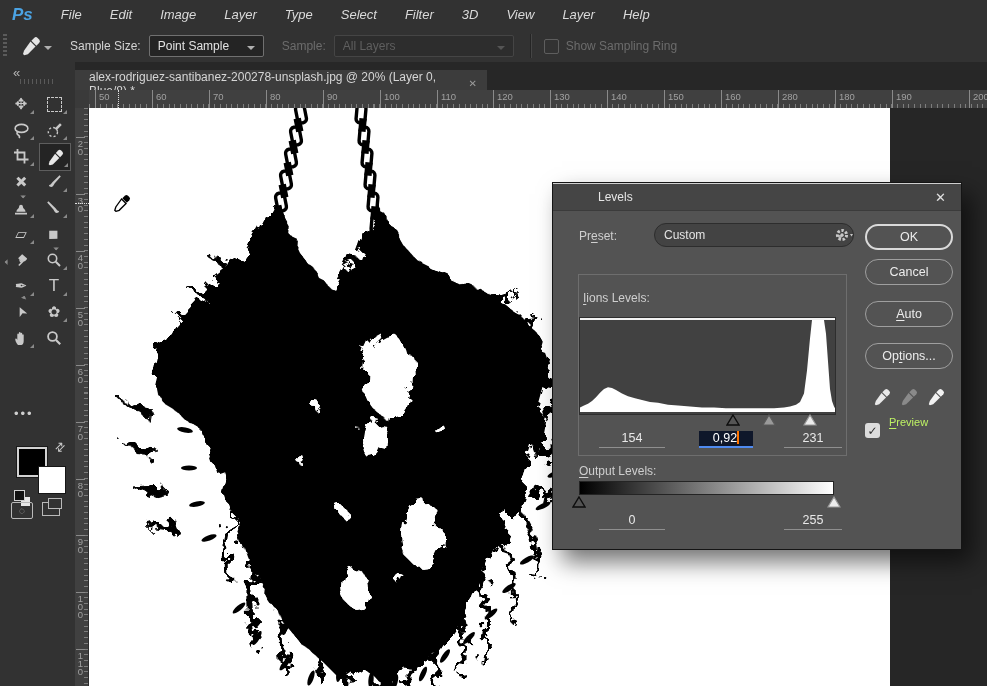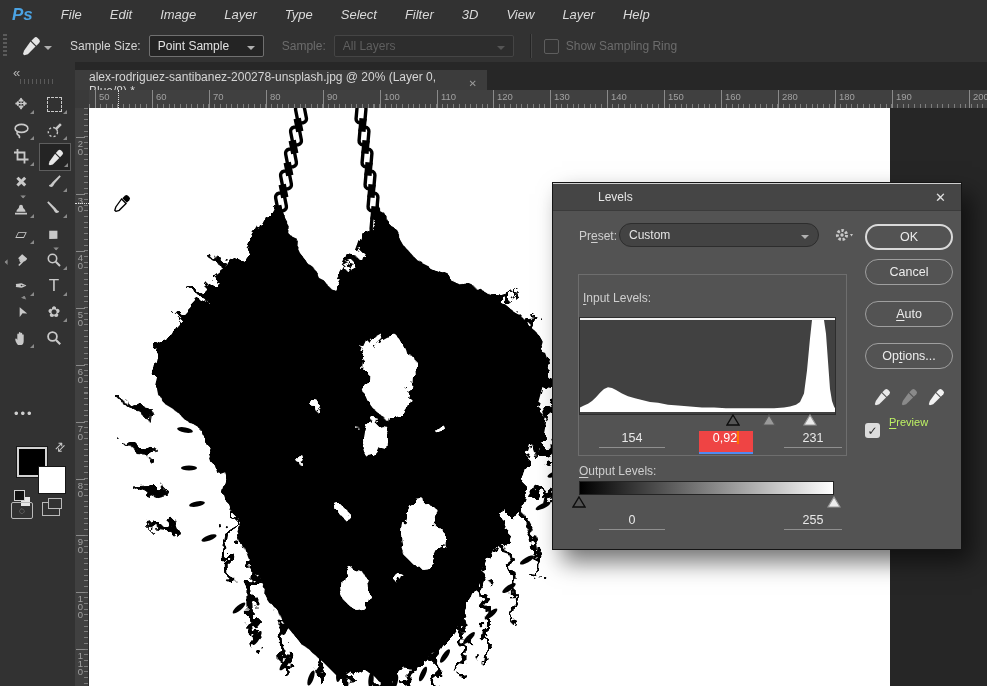--- a/index.html
+++ b/index.html
@@ -90,35 +90,35 @@
   #levels{left:552px;top:182px;width:410px;height:368px;background:#535353;border:1px solid #151515;
           box-shadow:10px 12px 22px rgba(0,0,0,.55);box-sizing:border-box;z-index:10;}
   #lv-titlebar{position:absolute;left:0;top:0;width:100%;height:28px;background:#454545;
                border-top:1px solid #cfcfcf;border-bottom:1px solid #3b3b3b;box-sizing:border-box;
                display:flex;align-items:center;}
   #lv-title{font-size:12px;color:#e6e6e6;padding-left:16px;margin-left:29px;}
   #lv-close{margin-left:auto;padding-right:15px;color:#e2e2e2;font-size:13px;}
   .lv-label{position:absolute;font-size:12px;color:#cfcfcf;}
   .mn{text-decoration:underline;text-underline-offset:2px;}
   .lv-dd{position:absolute;background:#434343;border:1px solid #2d2d2d;border-radius:12px;height:24px;
-         display:flex;align-items:center;padding:0 9px;font-size:12px;color:#e4e4e4;box-sizing:border-box;}
+         display:flex;align-items:center;padding:0 9px;font-size:12px;color:#e4e4e4;box-sizing:border-box;margin-left:35px;}
   #lv-gear{position:absolute;left:281px;top:44px;width:22px;height:16px;}
   #lv-fieldset{position:absolute;left:25px;top:91px;width:269px;height:182px;border:1px solid #6e6e6e;box-sizing:border-box;}
   #lv-channel-row{position:absolute;left:33px;top:80px;height:22px;background:#535353;display:flex;align-items:center;padding:0 6px;}
   .ps-btn{position:absolute;left:312px;width:88px;height:26px;border:1px solid #9f9f9f;border-radius:13px;
           background:transparent;color:#ececec;font-size:12.5px;display:flex;align-items:center;justify-content:center;}
   .ps-btn.default{border:2px solid #dadada;}
   #lv-histo-box{position:absolute;left:26px;top:134px;width:255px;height:96px;background:#414141;border:1px solid #2e2e2e;}
   #lv-histo-top{position:absolute;left:0;top:0;width:100%;height:2px;background:#f2f2f2;}
   #lv-histo-svg{position:absolute;left:0;top:2px;}
   .slider-row{position:absolute;left:26px;width:255px;height:13px;}
   .tri{position:absolute;top:0;}
   .lv-field{position:absolute;text-align:center;font-size:12.5px;color:#e8e8e8;
             border-bottom:1px solid #8f8f8f;padding-bottom:2px;}
-  .lv-field.selected{background:#ef4444;color:#fff;border-bottom:2px solid #4f8af0;padding-bottom:7px;}
+  .lv-field.selected{background:#0f172a;color:#fff;border-bottom:2px solid #4f8af0;padding-bottom:1px;}
   #gamma-caret{display:inline-block;width:2px;height:13px;background:#ff7300;vertical-align:-2px;}
   #lv-gradient{position:absolute;left:26px;top:298px;width:255px;height:14px;
                background:linear-gradient(to right,#000,#fff);border:1px solid #242424;box-sizing:border-box;}
   .dropper{position:absolute;width:18px;height:18px;}
   #lv-preview-box{position:absolute;left:312px;top:240px;width:15px;height:15px;background:#dcdcdc;border-radius:3px;
                   display:flex;align-items:center;justify-content:center;color:#2e2e2e;font-size:12px;font-weight:bold;}
   #lv-preview-label{position:absolute;left:336px;top:233px;font-size:11px;color:#bef264;}
 </style>
 </head>
 <body>
@@ -460,21 +460,21 @@
       </button>
     <button class="ps-btn" style="top:118px;">
         <span><span class="mn">A</span><span>uto</span></span>
       </button>
     <button class="ps-btn" style="top:160px;">
         <span><span>Op</span><span class="mn">t</span><span>ions...</span></span>
       </button>
 
     <div id="lv-fieldset"></div>
 
-    <span class="lv-label" style="left:30px;top:108px;"><span class="mn">I</span><span>nput Levels:</span></span>
+    <span class="lv-label" style="left:30px;top:108px;"><span class="mn">I</span><span>ions Levels:</span></span>
 
     <div id="lv-histo-box">
       <div id="lv-histo-top"></div>
       <svg id="lv-histo-svg" width="255" height="94">
         <polygon fill="#ffffff" points="0,92 0,87.4 4,85.56 8,83.72 12,80.96 16,77.28 20,72.68 24,69 28,67.16 32,68.08 36,69.92 42,73.6 48,76.36 55,78.2 62,80.03999999999999 70,81.88 78,82.8 88,84.64 98,85.56 110,86.48 122,87.4 134,87.4 146,88.32 158,88.32 170,88.32 182,88.32 194,88.32 204,87.4 210,86.48 216,84.64 220,81.88 224,73.6 227,50.6 230,18.39999999999999 232,0 244,0 246,13.799999999999997 248,41.4 250,69 252,80.96 254,86.48 255,88.32 255,92"></polygon>
       </svg>
     </div>
 
     <div class="slider-row" style="top:231px;">
       <svg class="tri" width="14" height="12" style="left: 147px;">

